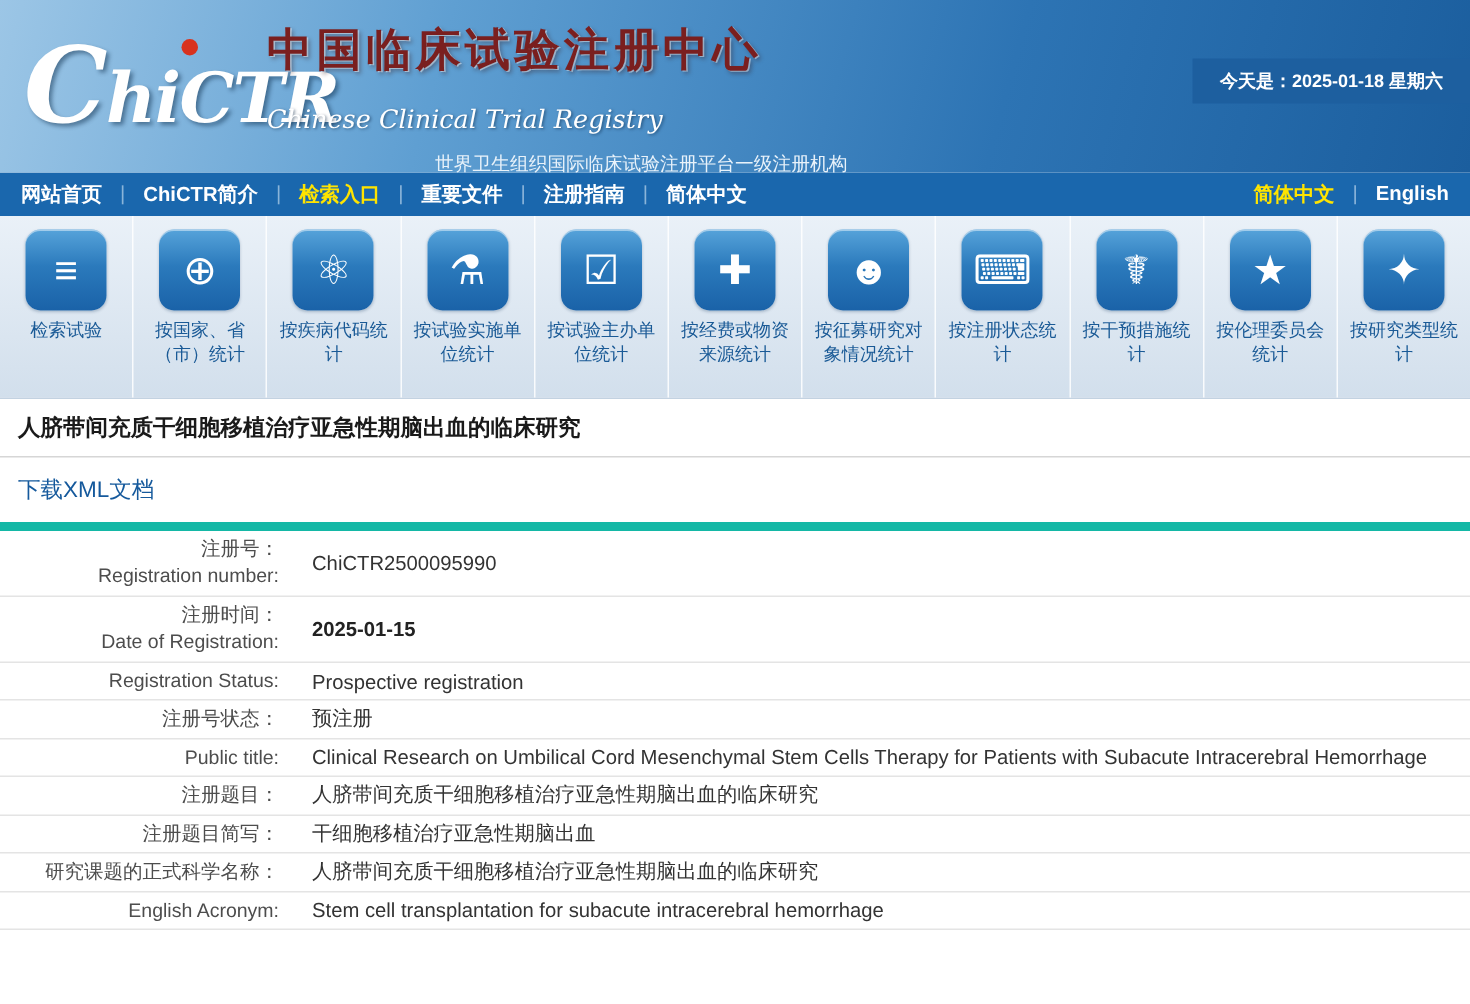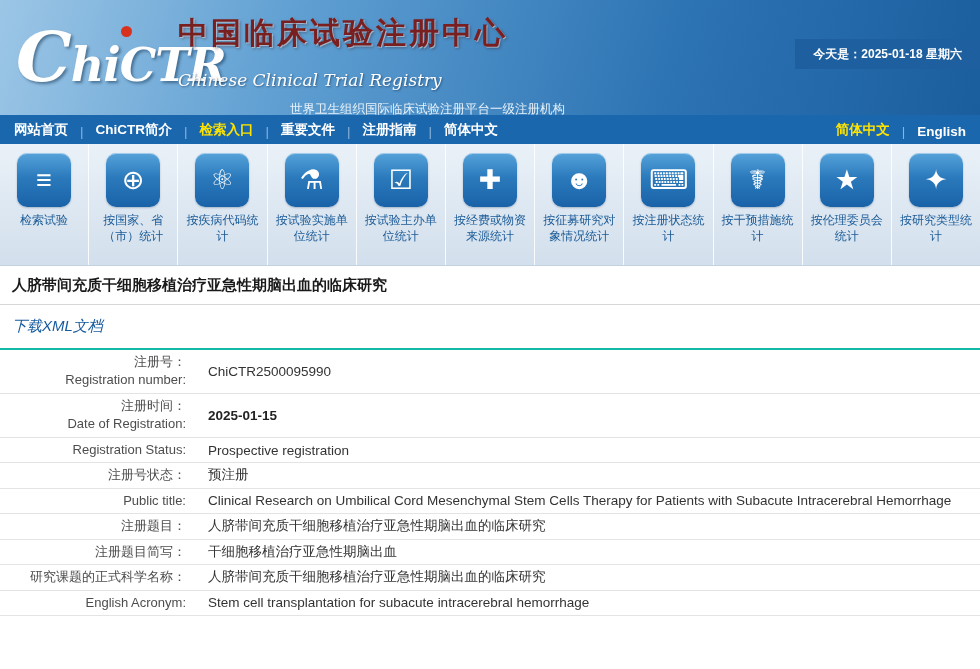--- a/index.html
+++ b/index.html
@@ -38,21 +38,21 @@
     position:absolute; top:0; right:0; height:30px; line-height:30px;
     padding:0 18px; background:#1d5f9f; color:#fff; font-size:12px; font-weight:bold;margin-top:39px;
   }
 
   
   .nav {
     height:29px; background:#1a67ad; display:flex; align-items:center;
     justify-content:space-between; padding:0 14px; color:#fff;
     font-size:13.5px; font-weight:bold;
   }
-  .nav-left,.nav-right { display:flex; align-items:flex-end; gap:12px; }
+  .nav-left,.nav-right { display:flex; align-items:flex-start; gap:12px; }
   .nav-item { color:#fff; text-decoration:none; cursor:pointer; white-space:nowrap; }
   .nav-item.accent { color:#ffe400; }
   .nav-sep { color:#8ab4d9; font-weight:normal; }
 
   
   .iconbar {
     height:122px; display:flex;
     background:linear-gradient(180deg,#eaf1f8,#d2dfec);
     border-bottom:1px solid #c3d2e1;
   }
@@ -65,21 +65,21 @@
     width:54px; height:54px; margin:0 auto; border-radius:10px;
     background:linear-gradient(180deg,#56a3da 0%,#2b7abc 45%,#1a62a8 100%);
     box-shadow:inset 0 1px 0 rgba(255,255,255,.45), 0 1px 2px rgba(0,40,80,.25);
     color:#fff; font-size:27px; line-height:54px; overflow:hidden;
   }
   .icon-label { margin:6px 5px 0; font-size:12px; line-height:1.35; color:#1a5a96;font-family:Liberation Mono, monospace; }
 
   
   .page-title-row { padding:10px 12px 9px; border-bottom:1px solid #d6d6d6; }
   .page-title { margin:0; font-size:15px; font-weight:bold; color:#1a1a1a; }
-  .xml-row { padding:12px 12px; border-bottom:2px solid #14b8a6;font-style:italic; }
+  .xml-row { padding:12px 12px; border-bottom:6px solid #14b8a6; }
   .xml-link { font-size:15px; color:#15599c; text-decoration:none; cursor:pointer; }
 
   .detail-table { width:100%; border-collapse:collapse; }
   .detail-table td { border-bottom:1px solid #e4e4e4; vertical-align:middle; }
   .label-cell {
     width:196px; text-align:right; padding:3px 10px 3px 0;
     color:#4d4d4d; font-size:13px; line-height:1.42;
   }
   .value-cell {
     padding:3px 10px 3px 12px; color:#333; font-size:13.5px;

